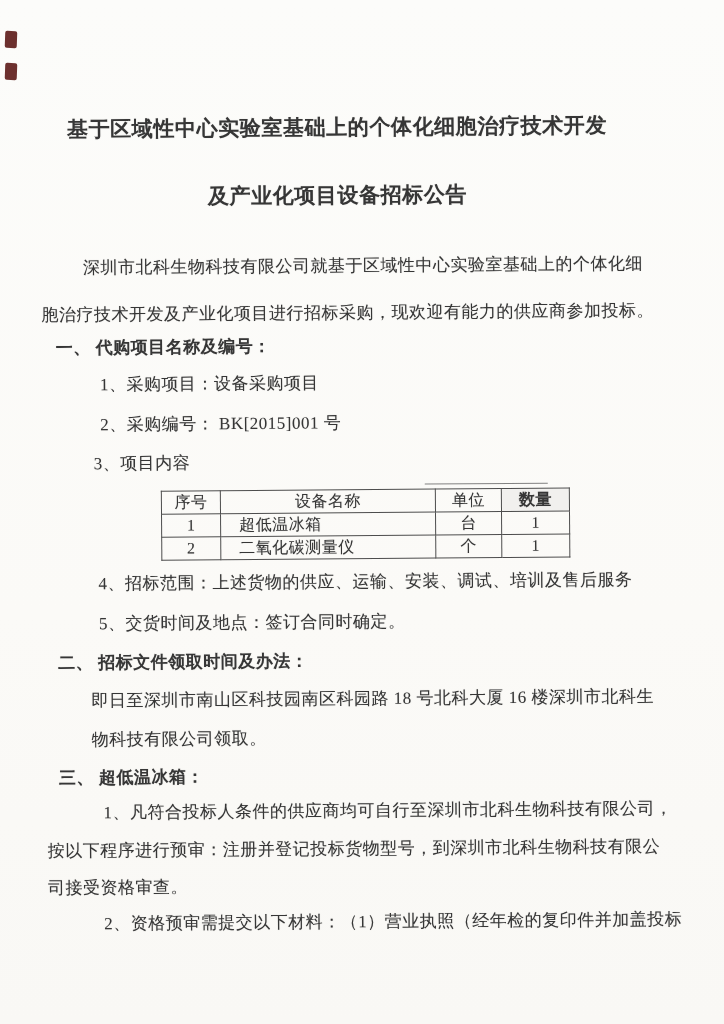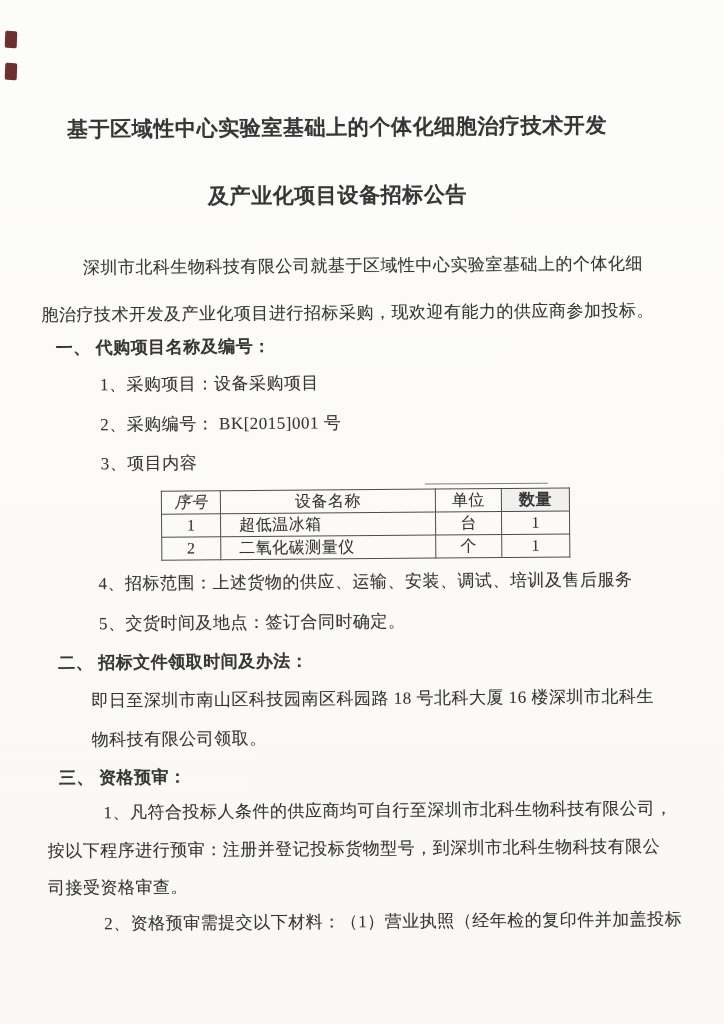--- a/index.html
+++ b/index.html
@@ -54,21 +54,21 @@
     table-layout:fixed;
   }
   .equip-table td,.equip-table th{
     border:1px solid #4d4d4d;
     padding:0 4px;
     height:22px;
     font-weight:400;
     text-align:center;
     overflow:hidden;
   }
-  .equip-table .col-no{width:50px;font-style:italic;}
+  .equip-table .col-no{width:50px;}
   .equip-table .col-name{width:206px;}
   .equip-table .col-unit{width:57px;}
   .equip-table .col-qty{width:59px;font-weight:bold;}
   .equip-table td.cell-name{text-align:left;padding-left:18px;}
   .equip-table th.h-qty{background:#f1f0ee;}
   .artifact-line{
     position:absolute;
     left:425px;top:484px;
     width:123px;height:1px;
     background:#5a5a5a;opacity:.75;
@@ -99,21 +99,21 @@
 
     <div class="line" style="top:253px;left:85px;">深圳市北科生物科技有限公司就基于区域性中心实验室基础上的个体化细</div>
     <div class="line" style="top:300px;left:43px;">胞治疗技术开发及产业化项目进行招标采购，现欢迎有能力的供应商参加投标。</div>
 
     <div class="line heading-line" style="top:333px;left:57px;">
       <span class="marker">一、</span><span class="htext">代购项目名称及编号：</span>
     </div>
 
     <div class="line" style="top:370px;left:101px;">1、采购项目：设备采购项目</div>
     <div class="line" style="top:410px;left:101px;">2、采购编号： BK[2015]001 号</div>
-    <div class="line" style="top:449px;left:101px;">3、项目内容</div>
+    <div class="line" style="top:449px;left:94px;">3、项目内容</div>
 
     <div class="artifact-line"></div>
 
     <table class="equip-table">
       <thead>
         <tr>
           <th class="col-no">序号</th>
           <th class="col-name">设备名称</th>
           <th class="col-unit">单位</th>
           <th class="col-qty h-qty">数量</th>
@@ -139,21 +139,21 @@
     <div class="line" style="top:609px;left:98px;">5、交货时间及地点：签订合同时确定。</div>
 
     <div class="line heading-line" style="top:648px;left:57px;">
       <span class="marker">二、</span><span class="htext">招标文件领取时间及办法：</span>
     </div>
 
     <div class="line" style="top:686px;left:90px;">即日至深圳市南山区科技园南区科园路 18 号北科大厦 16 楼深圳市北科生</div>
     <div class="line" style="top:725px;left:90px;">物科技有限公司领取。</div>
 
     <div class="line heading-line" style="top:763px;left:57px;">
-      <span class="marker">三、</span><span class="htext">资格预审：</span>
+      <span class="marker">三、</span><span class="htext">超低温冰箱：</span>
     </div>
 
     <div class="line" style="top:798px;left:101px;">1、凡符合投标人条件的供应商均可自行至深圳市北科生物科技有限公司，</div>
     <div class="line" style="top:836px;left:45px;">按以下程序进行预审：注册并登记投标货物型号，到深圳市北科生物科技有限公</div>
     <div class="line" style="top:873px;left:45px;">司接受资格审查。</div>
     <div class="line" style="top:909px;left:101px;">2、资格预审需提交以下材料：（1）营业执照（经年检的复印件并加盖投标</div>
 
   </div>
 </div>
 

